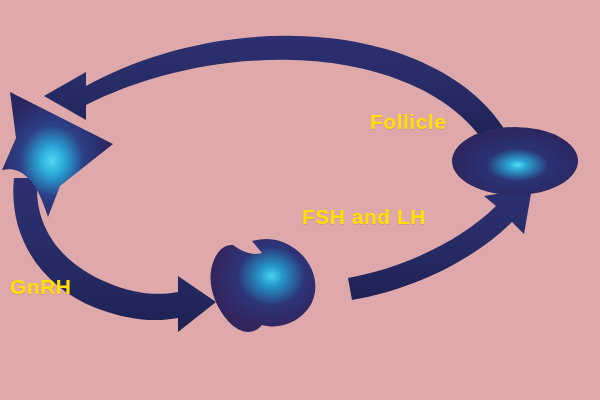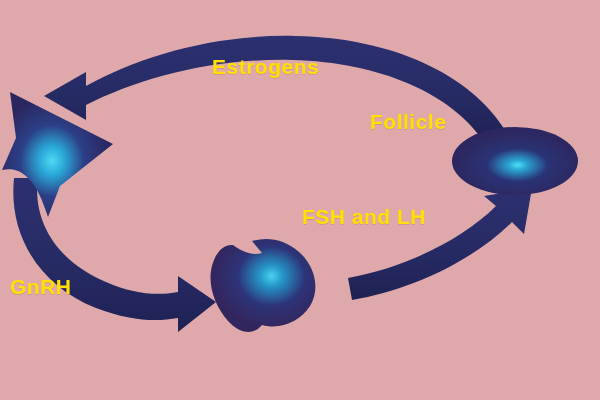--- a/index.html
+++ b/index.html
@@ -101,18 +101,17 @@
     <g>
       <path fill="url(#glowPit)" stroke="none" d="M 233,245 C 243,252 252,256 262,253 L 252,241
                C 268,236 286,240 299,252 C 316,267 320,290 310,306
                C 300,322 280,330 262,325 C 252,337 238,332 228,321
                C 212,303 206,278 214,260 C 218,250 225,244 233,245 Z"></path>
     </g>
 
     <ellipse cx="515" cy="161" rx="63" ry="34" fill="url(#glowFoll)"></ellipse>
   </svg>
 
-  <div class="label" id="label-estrogens">Estrogens</div>
   <div class="label" id="label-follicle">Follicle</div>
   <div class="label" id="label-fsh-lh">FSH and LH</div>
   <div class="label" id="label-gnrh">GnRH</div>
 
 </div>
 
 </body></html>

